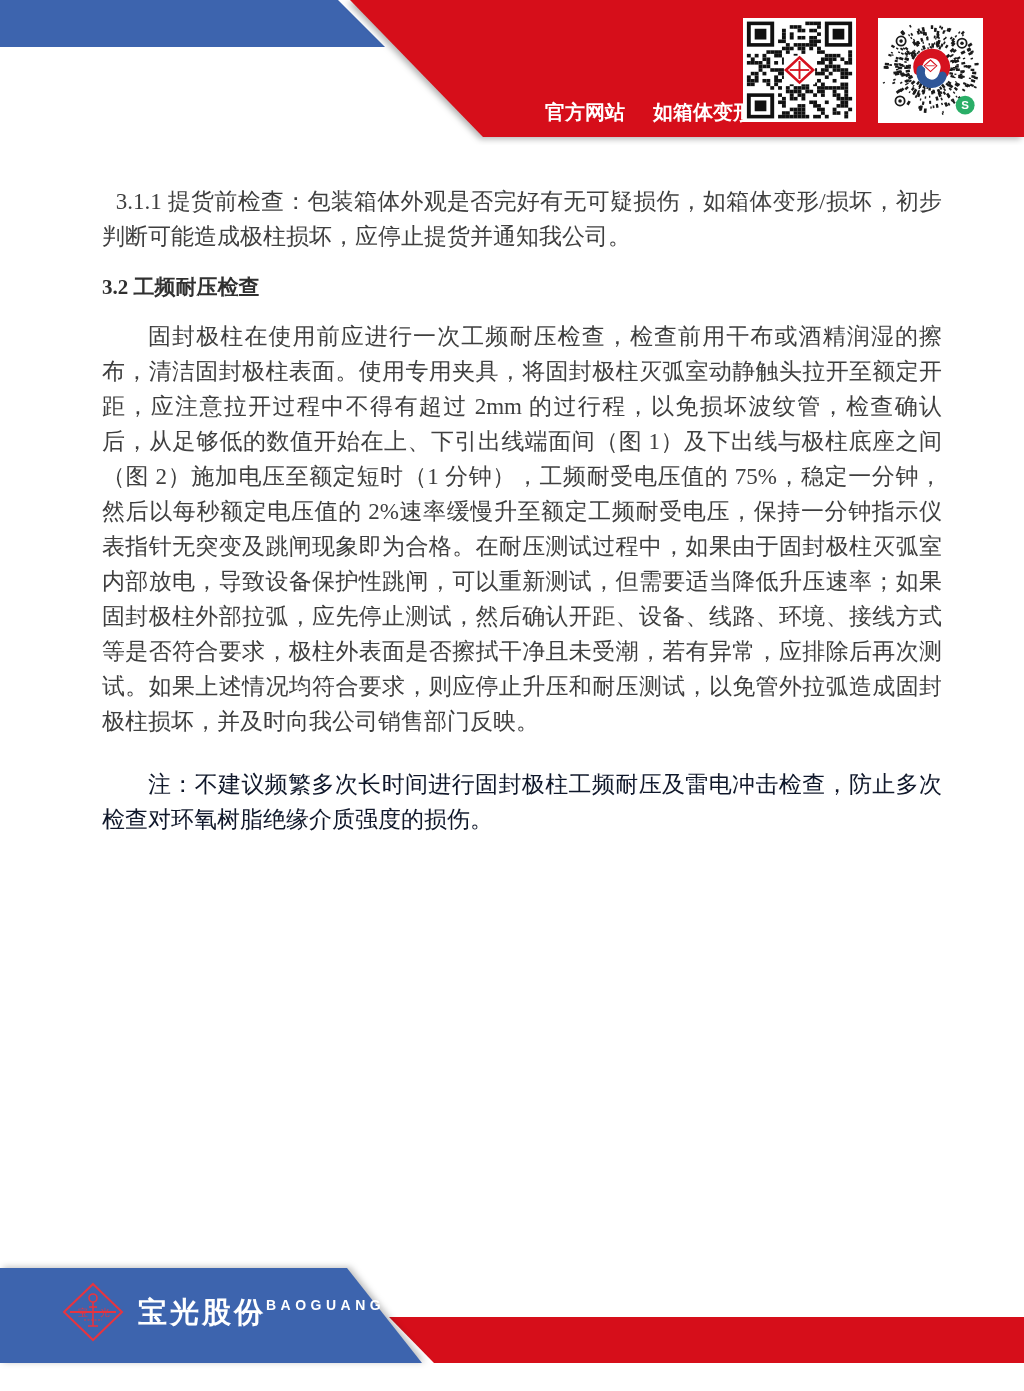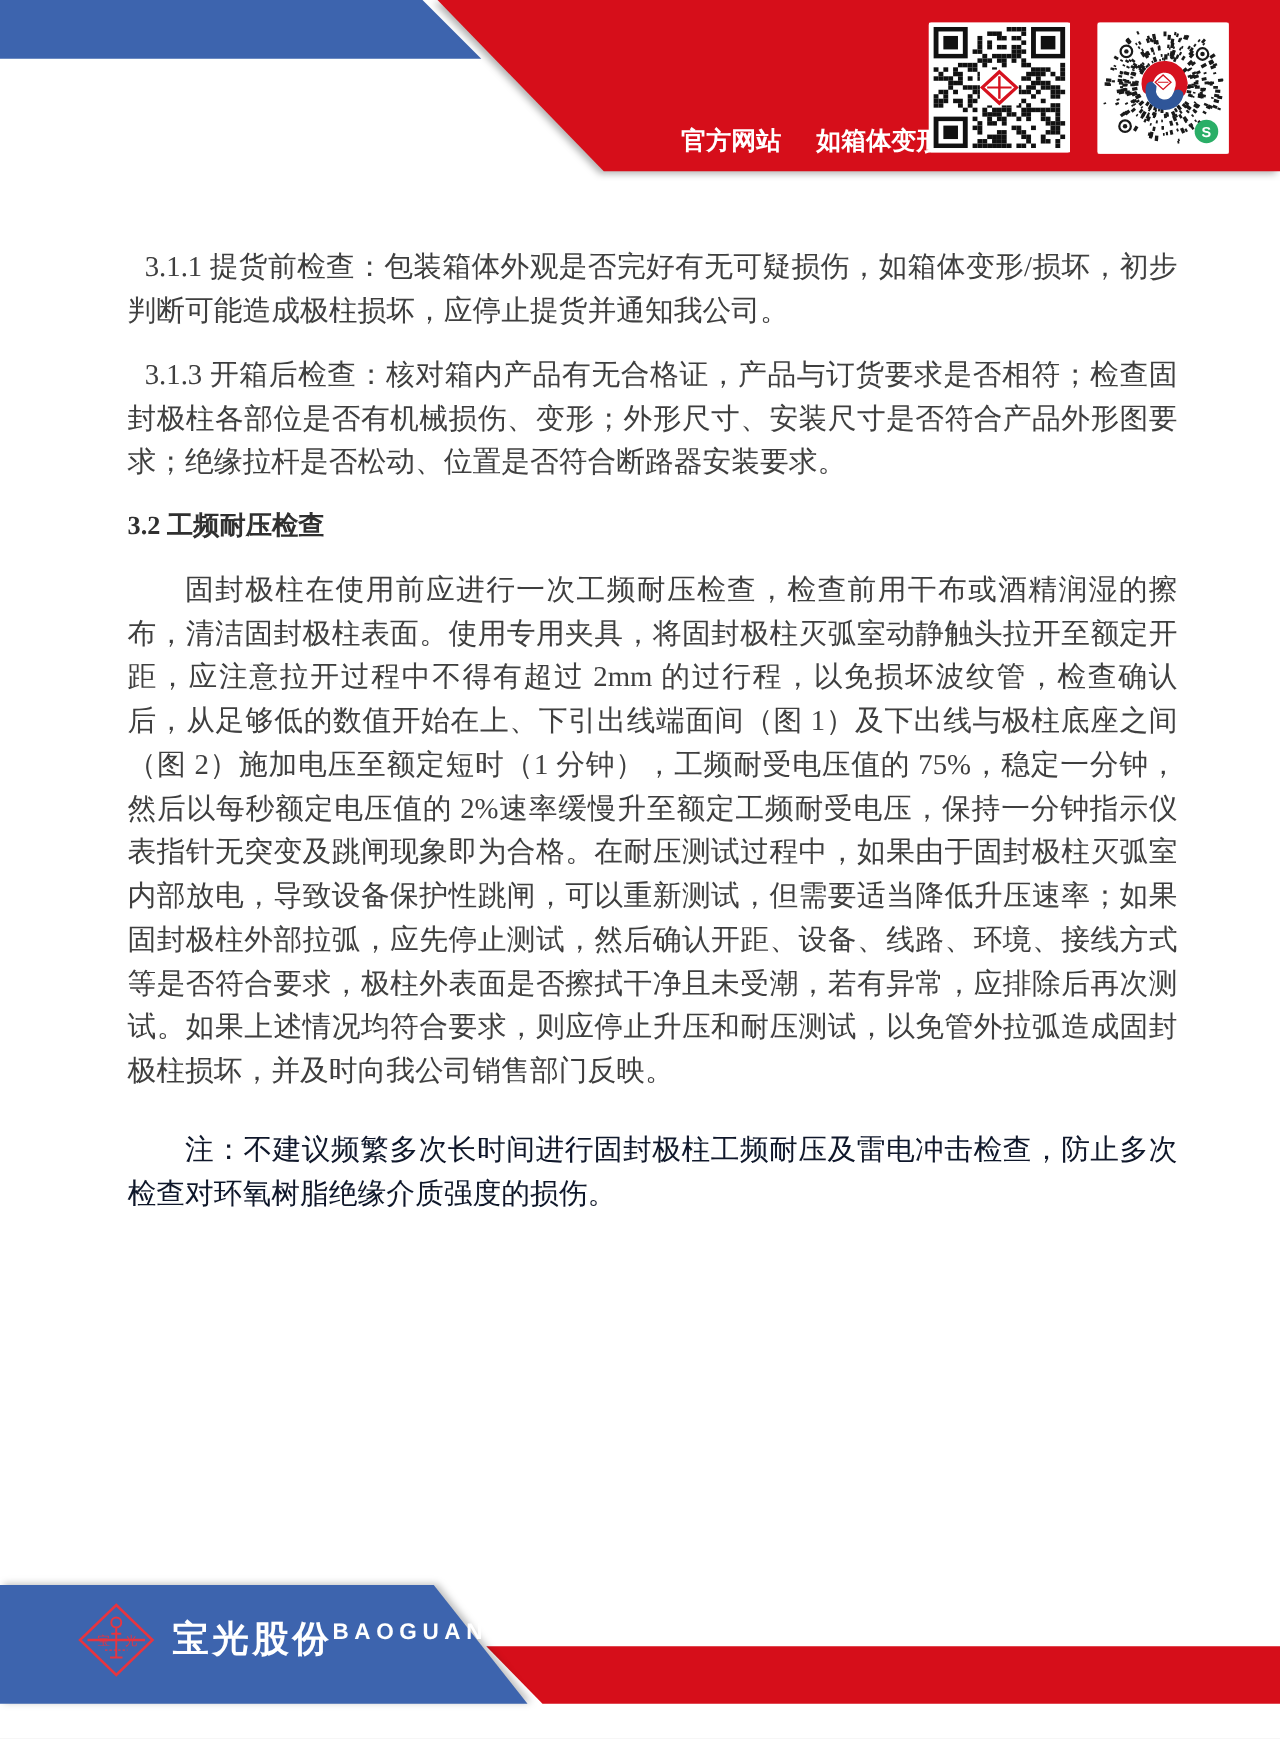--- a/index.html
+++ b/index.html
@@ -13,34 +13,34 @@
         font-family:Liberation Sans, sans-serif;font-weight:bold;font-size:20px;color:#ffffff;
         white-space:nowrap;}
   .qr-card{position:absolute;background:#ffffff;border-radius:2px;}
   .qr1{left:743px;top:18px;width:113px;height:104px;padding:0;}
   .qr2{left:878px;top:18px;width:105px;height:105px;}
   .qr-card svg{position:absolute;left:0;top:0;width:100%;height:100%;}
 
   
   .content{position:absolute;left:102px;top:180px;width:840px;color:#3f3f3f;
         font-size:23px;line-height:35px;text-align:justify;}
-  .content p{margin:16px 0 16px 0;}
+  .content p{margin:4px 0 16px 0;}
   .indent1{text-indent:0.6em;}
   .indent2{text-indent:2em;}
   .heading{font-size:21px;font-weight:bold;color:#303030;margin:4px 0 14px 0;line-height:35px;}
   .note{color:#0f172a;margin-top:28px !important;}
 
   
   .footer{position:absolute;left:0;top:1260px;width:1024px;height:131px;}
   .footer svg.bg{position:absolute;left:0;top:0;}
   .footer-logo{position:absolute;left:62px;top:22px;display:flex;align-items:center;gap:14px;}
   .logo-text{display:flex;flex-direction:row;color:#ffffff;
         font-family:"Liberation Sans", sans-serif;font-weight:bold;}
   .logo-text .cn{font-size:29px;letter-spacing:3px;line-height:32px;}
-  .logo-text .en{font-size:18px;letter-spacing:4.5px;line-height:18px;}
+  .logo-text .en{font-size:14px;letter-spacing:4.5px;line-height:18px;}
 
   .shadow-red{filter:drop-shadow(-3px 2px 3px rgba(0,0,0,0.30));}
   .shadow-blue{filter:drop-shadow(3px -1px 3px rgba(0,0,0,0.25));}
 </style>
 </head>
 <body>
 
 <div class="page">
 
   <div class="header">
@@ -585,21 +585,20 @@
           <polygon points="50,40 56,45.5 50,51 44,45.5" fill="none" stroke="#d6121f" stroke-width="1"></polygon>
           <line x1="46" y1="45.5" x2="54" y2="45.5" stroke="#d6121f" stroke-width="0.8"></line>
           <circle cx="83" cy="83" r="9" fill="#2aae67"></circle>
           <text x="83" y="87" text-anchor="middle" font-size="11" fill="#fff" font-family="Liberation Sans, sans-serif" font-weight="bold">S</text>
         </svg>
     </div>
   </div>
 
   <div class="content">
     <p class="indent1">3.1.1 提货前检查：包装箱体外观是否完好有无可疑损伤，如箱体变形/损坏，初步判断可能造成极柱损坏，应停止提货并通知我公司。</p>
-    <p class="indent1">3.1.3 开箱后检查：核对箱内产品有无合格证，产品与订货要求是否相符；检查固封极柱各部位是否有机械损伤、变形；外形尺寸、安装尺寸是否符合产品外形图要求；绝缘拉杆是否松动、位置是否符合断路器安装要求。</p>
     <h3 class="heading">3.2 工频耐压检查</h3>
     <p class="indent2">固封极柱在使用前应进行一次工频耐压检查，检查前用干布或酒精润湿的擦布，清洁固封极柱表面。使用专用夹具，将固封极柱灭弧室动静触头拉开至额定开距，应注意拉开过程中不得有超过 2mm 的过行程，以免损坏波纹管，检查确认后，从足够低的数值开始在上、下引出线端面间（图 1）及下出线与极柱底座之间（图 2）施加电压至额定短时（1 分钟），工频耐受电压值的 75%，稳定一分钟，然后以每秒额定电压值的 2%速率缓慢升至额定工频耐受电压，保持一分钟指示仪表指针无突变及跳闸现象即为合格。在耐压测试过程中，如果由于固封极柱灭弧室内部放电，导致设备保护性跳闸，可以重新测试，但需要适当降低升压速率；如果固封极柱外部拉弧，应先停止测试，然后确认开距、设备、线路、环境、接线方式等是否符合要求，极柱外表面是否擦拭干净且未受潮，若有异常，应排除后再次测试。如果上述情况均符合要求，则应停止升压和耐压测试，以免管外拉弧造成固封极柱损坏，并及时向我公司销售部门反映。</p>
     <p class="indent2 note">注：不建议频繁多次长时间进行固封极柱工频耐压及雷电冲击检查，防止多次检查对环氧树脂绝缘介质强度的损伤。</p>
   </div>
 
   <div class="footer">
     <svg class="bg" width="1024" height="131" viewBox="0 0 1024 131">
       <polygon points="389,57 1024,57 1024,103 434,103" fill="#d60e1a"></polygon>
       <polygon class="shadow-blue" points="0,8 347,8 422,103 0,103" fill="#3d64ae"></polygon>
     </svg>

